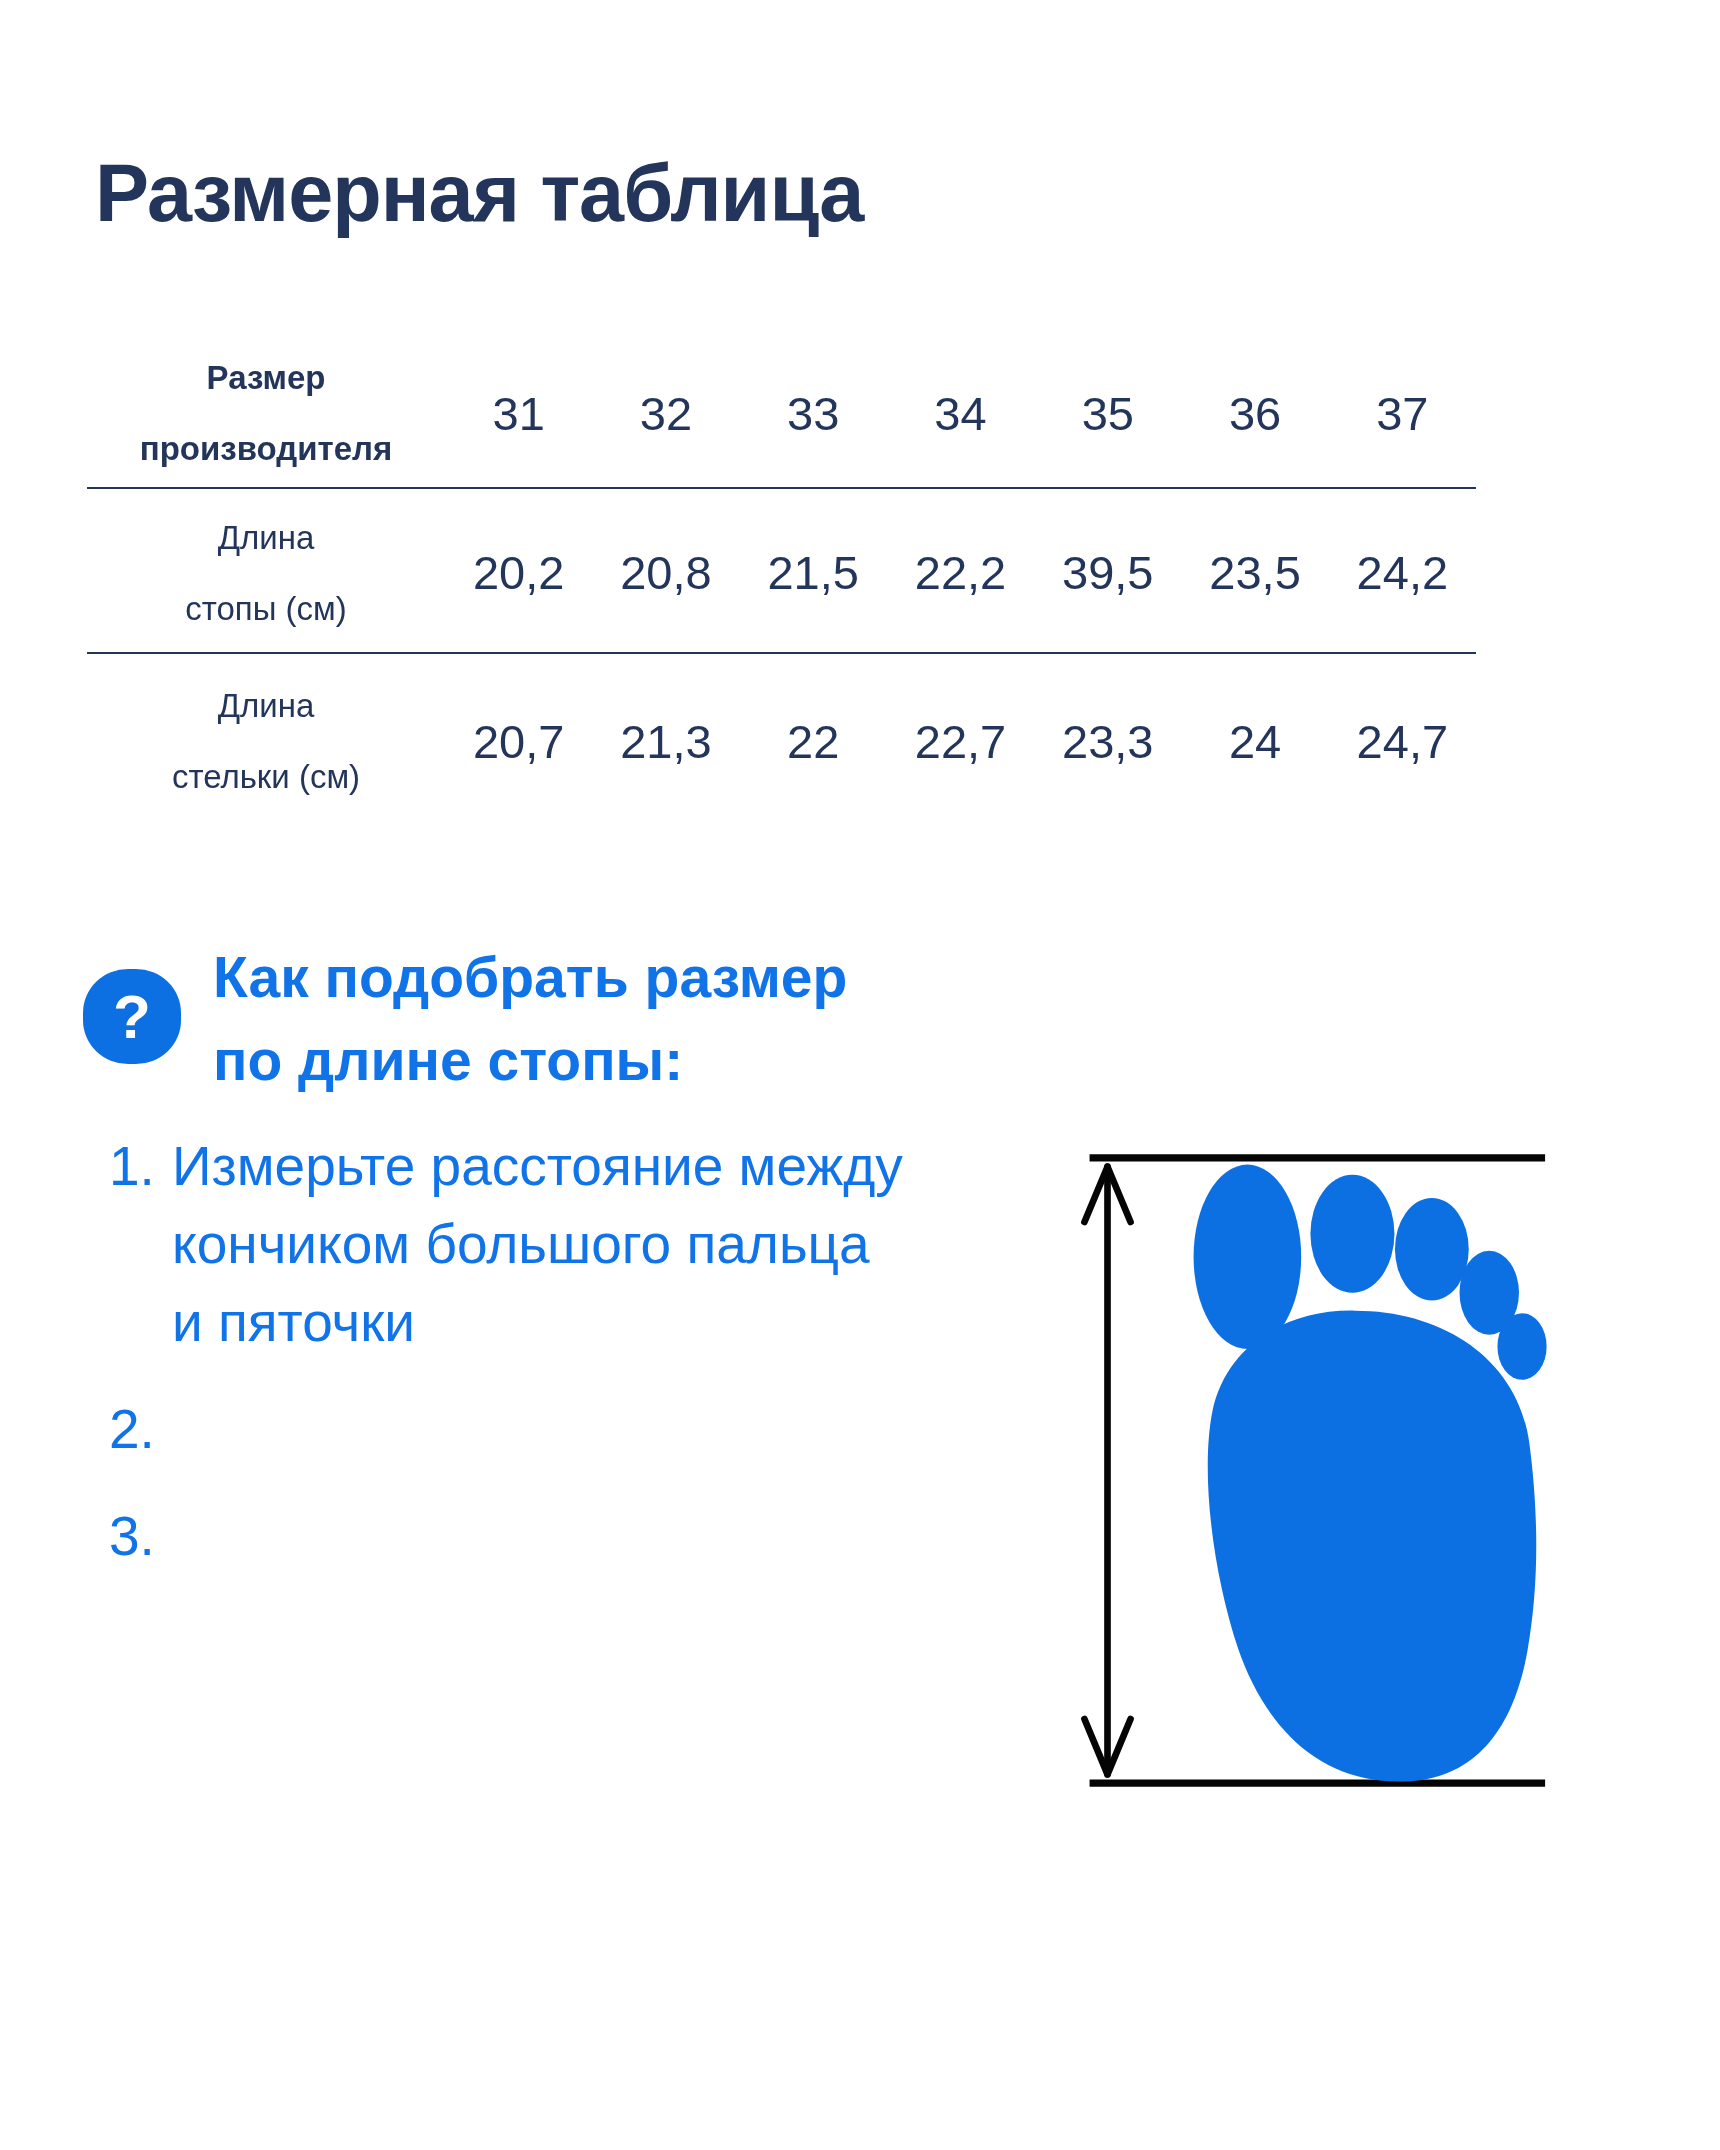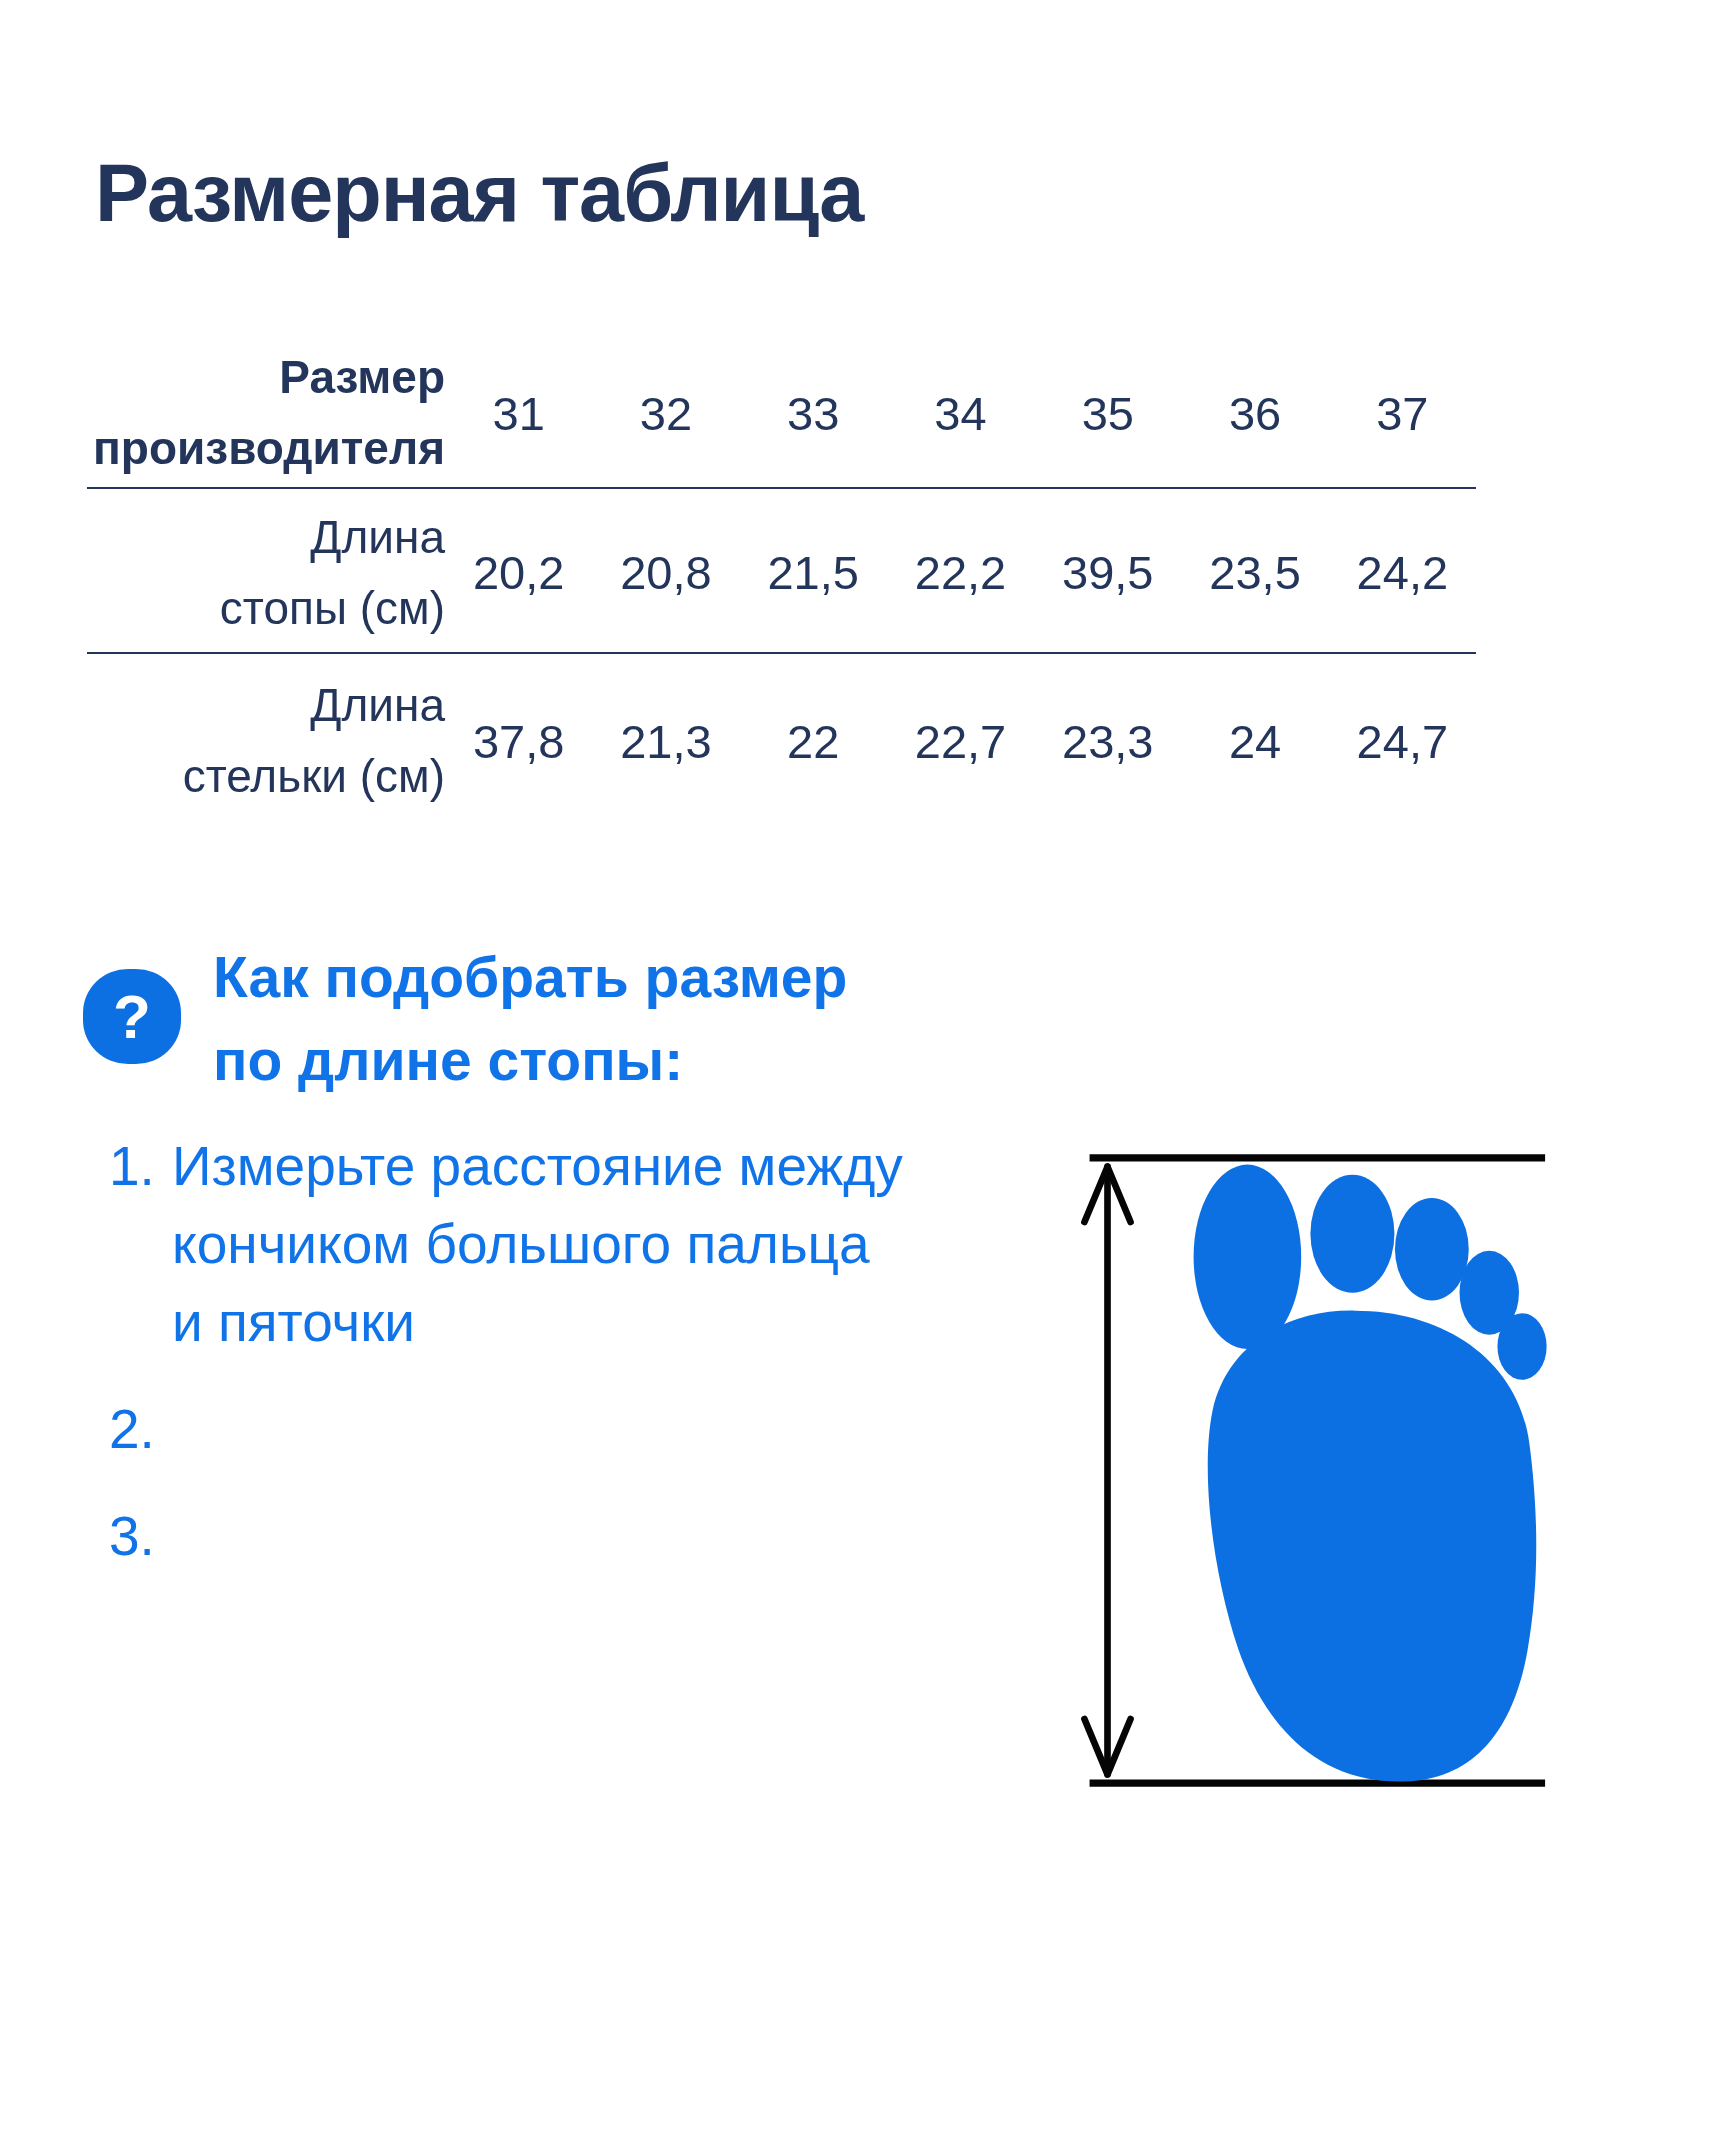--- a/index.html
+++ b/index.html
@@ -33,24 +33,24 @@
     width: 1389px;
   }
   .t-row {
     display: grid;
     grid-template-columns: 358px repeat(7, 1fr);
   }
   .t-row.header { padding-bottom: 3.1px; }
   .t-row.r1 { border-top: 2.6px solid #24355B; padding: 12.8px 0 8.2px; }
   .t-row.r2 { border-top: 2.6px solid #24355B; padding: 16.4px 0 0; }
   .t-label {
-    font-size: 46px;
+    font-size: 33px;
     line-height: 71px;
     white-space: pre-line;
-    text-align: right;
+    text-align: center;
   }
   .t-row.header .t-label { font-weight: 700; }
   .t-val {
     font-size: 47px;
     align-self: center;
     text-align: center;
   }
   .t-row.header .t-val { font-weight: 400; }
   
   .q-icon {
@@ -141,21 +141,21 @@
       <div class="t-val">20,8</div>
       <div class="t-val">21,5</div>
       <div class="t-val">22,2</div>
       <div class="t-val">39,5</div>
       <div class="t-val">23,5</div>
       <div class="t-val">24,2</div>
     </div>
     <div class="t-row r2">
       <div class="t-label">Длина
 стельки (см)</div>
-      <div class="t-val">37,8</div>
+      <div class="t-val">20,7</div>
       <div class="t-val">21,3</div>
       <div class="t-val">22</div>
       <div class="t-val">22,7</div>
       <div class="t-val">23,3</div>
       <div class="t-val">24</div>
       <div class="t-val">24,7</div>
     </div>
   </div>
 
   <div class="q-icon">

